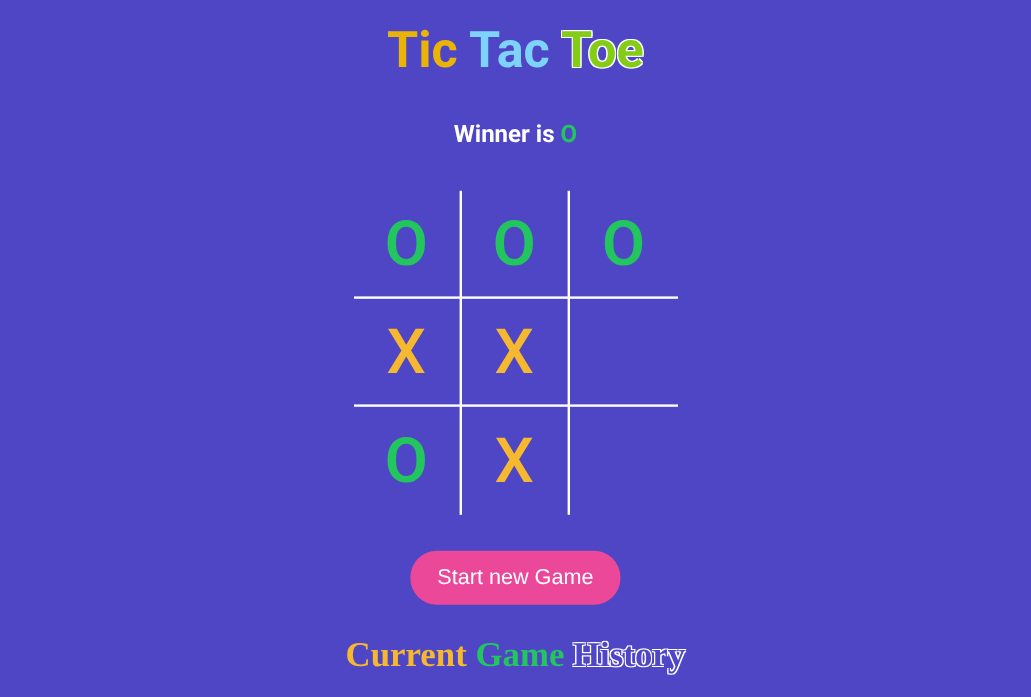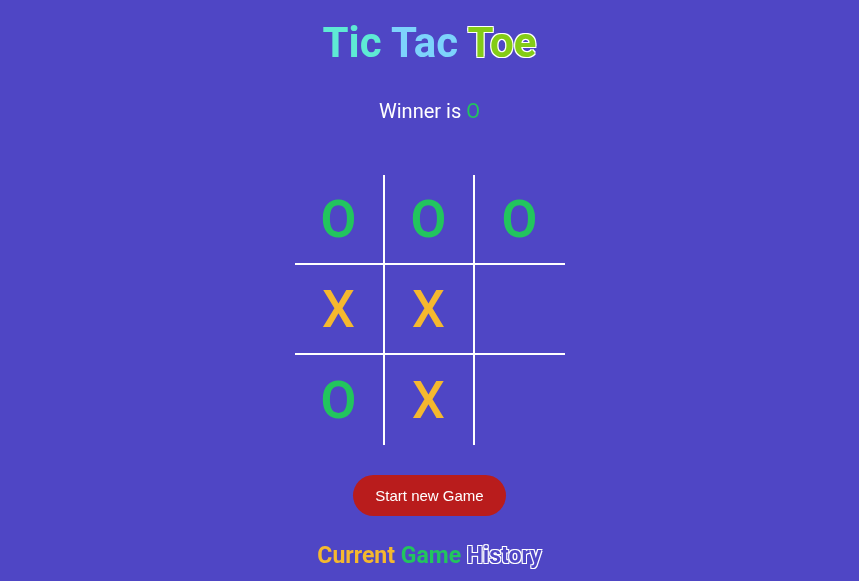--- a/index.html
+++ b/index.html
@@ -15,28 +15,28 @@
       display: flex;
       flex-direction: column;
       align-items: center;
       padding-top: 18px;
     }
     .title {
       font-size: 42px;
       font-weight: 700;
       margin-bottom: 32px;
     }
-    .title-word-1 { color: #5eead4; }
+    .title-word-1 { color: #eab308; }
     .title-word-2 { color: #7dd3fc; }
     .title-word-3 { color: #84cc16; text-shadow: -1px -1px 0 #fff, 1px -1px 0 #fff, -1px 1px 0 #fff, 1px 1px 0 #fff; }
     .status {
       font-size: 20px;
       color: #ffffff;
-      font-weight: 400;
-      margin-bottom: 52px;
+      font-weight: 700;
+      margin-bottom: 36px;
     }
     .status-winner {
       color: #22c55e;
     }
     .board {
       display: grid;
       grid-template-columns: repeat(3, 90px);
       grid-template-rows: repeat(3, 90px);
       margin-bottom: 30px;
     }
@@ -55,33 +55,34 @@
     .cell:nth-child(4), .cell:nth-child(5), .cell:nth-child(6) {
       border-bottom: 2px solid #ffffff;
     }
     .cell:nth-child(1), .cell:nth-child(4), .cell:nth-child(7) {
       border-right: 2px solid #ffffff;
     }
     .cell:nth-child(2), .cell:nth-child(5), .cell:nth-child(8) {
       border-right: 2px solid #ffffff;
     }
     .new-game-btn {
-      background-color: #b91c1c;
+      background-color: #ec4899;
       color: #ffffff;
       border: none;
       padding: 12px 22px;
-      font-size: 15px;
+      font-size: 18px;
       border-radius: 22px;
       cursor: pointer;
       font-weight: 400;
       margin-bottom: 26px;
     }
     .history-title {
-      font-size: 23px;
+      font-size: 29px;
       font-weight: 700;
+      font-family: Liberation Serif, serif;
     }
     .history-word-1 { color: #f5b82e; }
     .history-word-2 { color: #22c55e; }
     .history-word-3 { color: #4f46c5; text-shadow: -1px -1px 0 #fff, 1px -1px 0 #fff, -1px 1px 0 #fff, 1px 1px 0 #fff; }
   </style>
 </head>
 <body>
 
 <h1 class="title">
   <span class="title-word-1">Tic</span>

